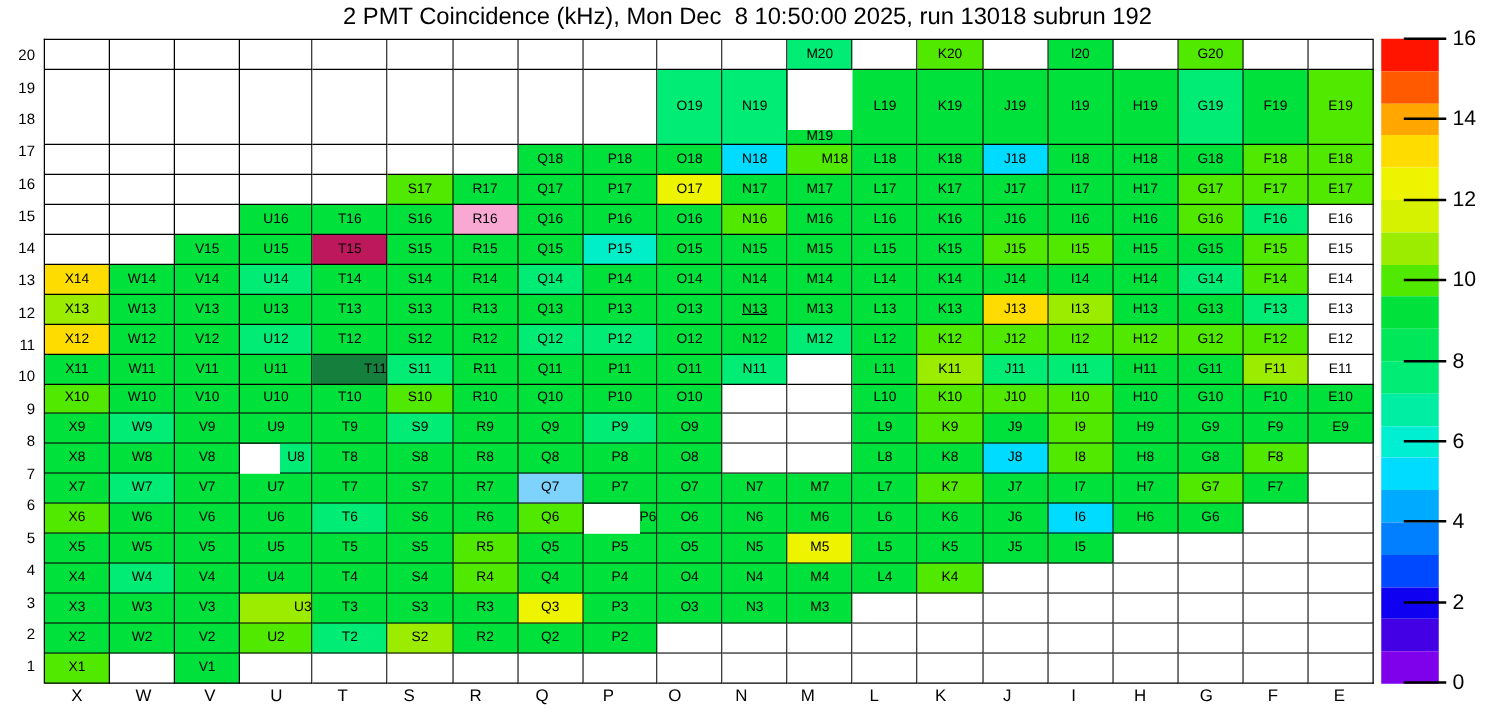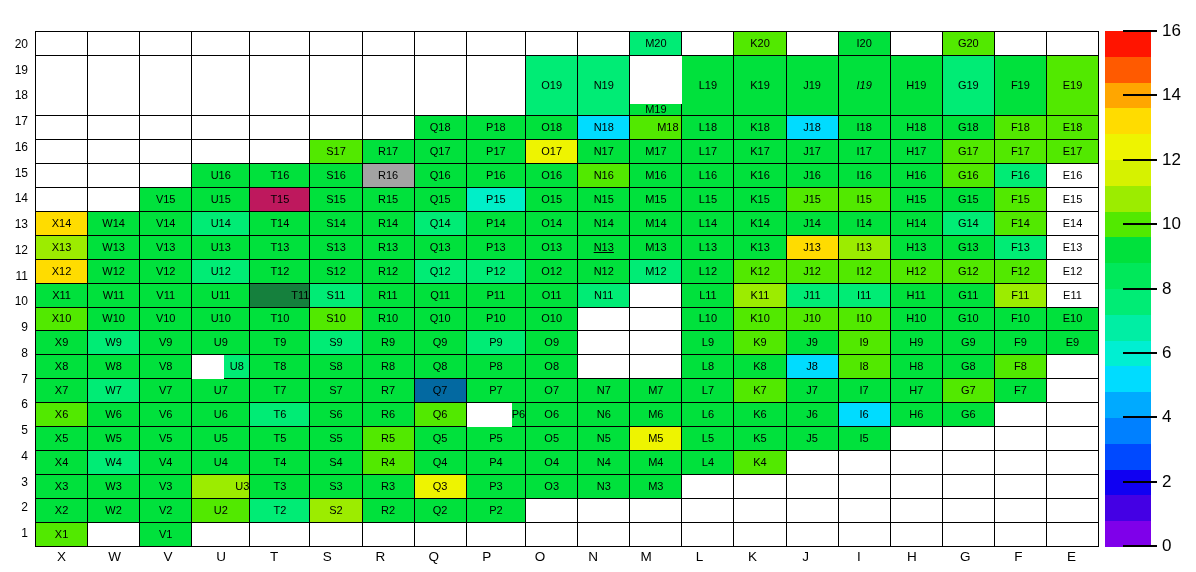--- a/index.html
+++ b/index.html
@@ -19,20 +19,21 @@
   .colorbar{position:absolute;left:1105px;top:31px;width:46px;height:516px;
         display:flex;flex-direction:column;}
   .cband{flex:1;}
   .cb-tick{position:absolute;height:2px;background:#000;}
   .cb-ticklab{position:absolute;font-size:17px;transform:translateY(-50%);}
 </style>
 </head>
 <body>
 
 <div class="page">
+  <div class="chart-title">2 PMT Coincidence (kHz), Mon Dec  8 10:50:00 2025, run 13018 subrun 192</div>
   <div id="ylabels">
       <div class="ylab" style="top: 31px;">20</div>
       <div class="ylab" style="top: 56.75px;">19</div>
       <div class="ylab" style="top: 82.5px;">18</div>
       <div class="ylab" style="top: 108.25px;">17</div>
       <div class="ylab" style="top: 134px;">16</div>
       <div class="ylab" style="top: 159.75px;">15</div>
       <div class="ylab" style="top: 185.5px;">14</div>
       <div class="ylab" style="top: 211.25px;">13</div>
       <div class="ylab" style="top: 237px;">12</div>
@@ -77,21 +78,21 @@
       <div class="cell" style="background: rgb(255, 255, 255);"></div>
       <div class="cell" style="background: rgb(255, 255, 255);"></div>
       <div class="cell" style="background: rgb(255, 255, 255);"></div>
       <div class="cell" style="background: rgb(255, 255, 255);"></div>
       <div class="cell" style="background: rgb(0, 236, 117);">O19</div>
       <div class="cell" style="background: rgb(0, 236, 117);">N19</div>
       <div class="cell" style="background: rgb(0, 225, 60); margin-top: 48px;">M19</div>
       <div class="cell" style="background: rgb(0, 225, 60);">L19</div>
       <div class="cell" style="background: rgb(0, 225, 60);">K19</div>
       <div class="cell" style="background: rgb(0, 225, 60);">J19</div>
-      <div class="cell" style="background: rgb(0, 225, 60); font-style: italic;">I19</div>
+      <div class="cell" style="background: rgb(0, 225, 60);">I19</div>
       <div class="cell" style="background: rgb(0, 225, 60);">H19</div>
       <div class="cell" style="background: rgb(0, 236, 117);">G19</div>
       <div class="cell" style="background: rgb(0, 225, 60);">F19</div>
       <div class="cell" style="background: rgb(82, 233, 0);">E19</div>
       <div class="cell" style="background: rgb(255, 255, 255);"></div>
       <div class="cell" style="background: rgb(255, 255, 255);"></div>
       <div class="cell" style="background: rgb(255, 255, 255);"></div>
       <div class="cell" style="background: rgb(255, 255, 255);"></div>
       <div class="cell" style="background: rgb(255, 255, 255);"></div>
       <div class="cell" style="background: rgb(255, 255, 255);"></div>
@@ -128,21 +129,21 @@
       <div class="cell" style="background: rgb(0, 225, 60);">H17</div>
       <div class="cell" style="background: rgb(82, 233, 0);">G17</div>
       <div class="cell" style="background: rgb(82, 233, 0);">F17</div>
       <div class="cell" style="background: rgb(82, 233, 0);">E17</div>
       <div class="cell" style="background: rgb(255, 255, 255);"></div>
       <div class="cell" style="background: rgb(255, 255, 255);"></div>
       <div class="cell" style="background: rgb(255, 255, 255);"></div>
       <div class="cell" style="background: rgb(0, 225, 60);">U16</div>
       <div class="cell" style="background: rgb(0, 225, 60);">T16</div>
       <div class="cell" style="background: rgb(0, 225, 60);">S16</div>
-      <div class="cell" style="background: #a3a3a3;">R16</div>
+      <div class="cell" style="background: #f9a8d4;">R16</div>
       <div class="cell" style="background: rgb(0, 225, 60);">Q16</div>
       <div class="cell" style="background: rgb(0, 225, 60);">P16</div>
       <div class="cell" style="background: rgb(0, 225, 60);">O16</div>
       <div class="cell" style="background: rgb(82, 233, 0);">N16</div>
       <div class="cell" style="background: rgb(0, 225, 60);">M16</div>
       <div class="cell" style="background: rgb(0, 225, 60);">L16</div>
       <div class="cell" style="background: rgb(0, 225, 60);">K16</div>
       <div class="cell" style="background: rgb(0, 225, 60);">J16</div>
       <div class="cell" style="background: rgb(0, 225, 60);">I16</div>
       <div class="cell" style="background: rgb(0, 225, 60);">H16</div>
@@ -309,21 +310,21 @@
       <div class="cell" style="background: rgb(0, 225, 60);">G8</div>
       <div class="cell" style="background: rgb(82, 233, 0);">F8</div>
       <div class="cell" style="background: rgb(255, 255, 255);"></div>
       <div class="cell" style="background: rgb(0, 225, 60);">X7</div>
       <div class="cell" style="background: rgb(0, 236, 117);">W7</div>
       <div class="cell" style="background: rgb(0, 225, 60);">V7</div>
       <div class="cell" style="background: rgb(0, 225, 60);">U7</div>
       <div class="cell" style="background: rgb(0, 225, 60);">T7</div>
       <div class="cell" style="background: rgb(0, 225, 60);">S7</div>
       <div class="cell" style="background: rgb(0, 225, 60);">R7</div>
-      <div class="cell" style="background: #0369a1;">Q7</div>
+      <div class="cell" style="background: #7dd3fc;">Q7</div>
       <div class="cell" style="background: rgb(0, 225, 60);">P7</div>
       <div class="cell" style="background: rgb(0, 225, 60);">O7</div>
       <div class="cell" style="background: rgb(0, 225, 60);">N7</div>
       <div class="cell" style="background: rgb(0, 225, 60);">M7</div>
       <div class="cell" style="background: rgb(0, 225, 60);">L7</div>
       <div class="cell" style="background: rgb(82, 233, 0);">K7</div>
       <div class="cell" style="background: rgb(0, 225, 60);">J7</div>
       <div class="cell" style="background: rgb(0, 225, 60);">I7</div>
       <div class="cell" style="background: rgb(0, 225, 60);">H7</div>
       <div class="cell" style="background: rgb(82, 233, 0);">G7</div>

